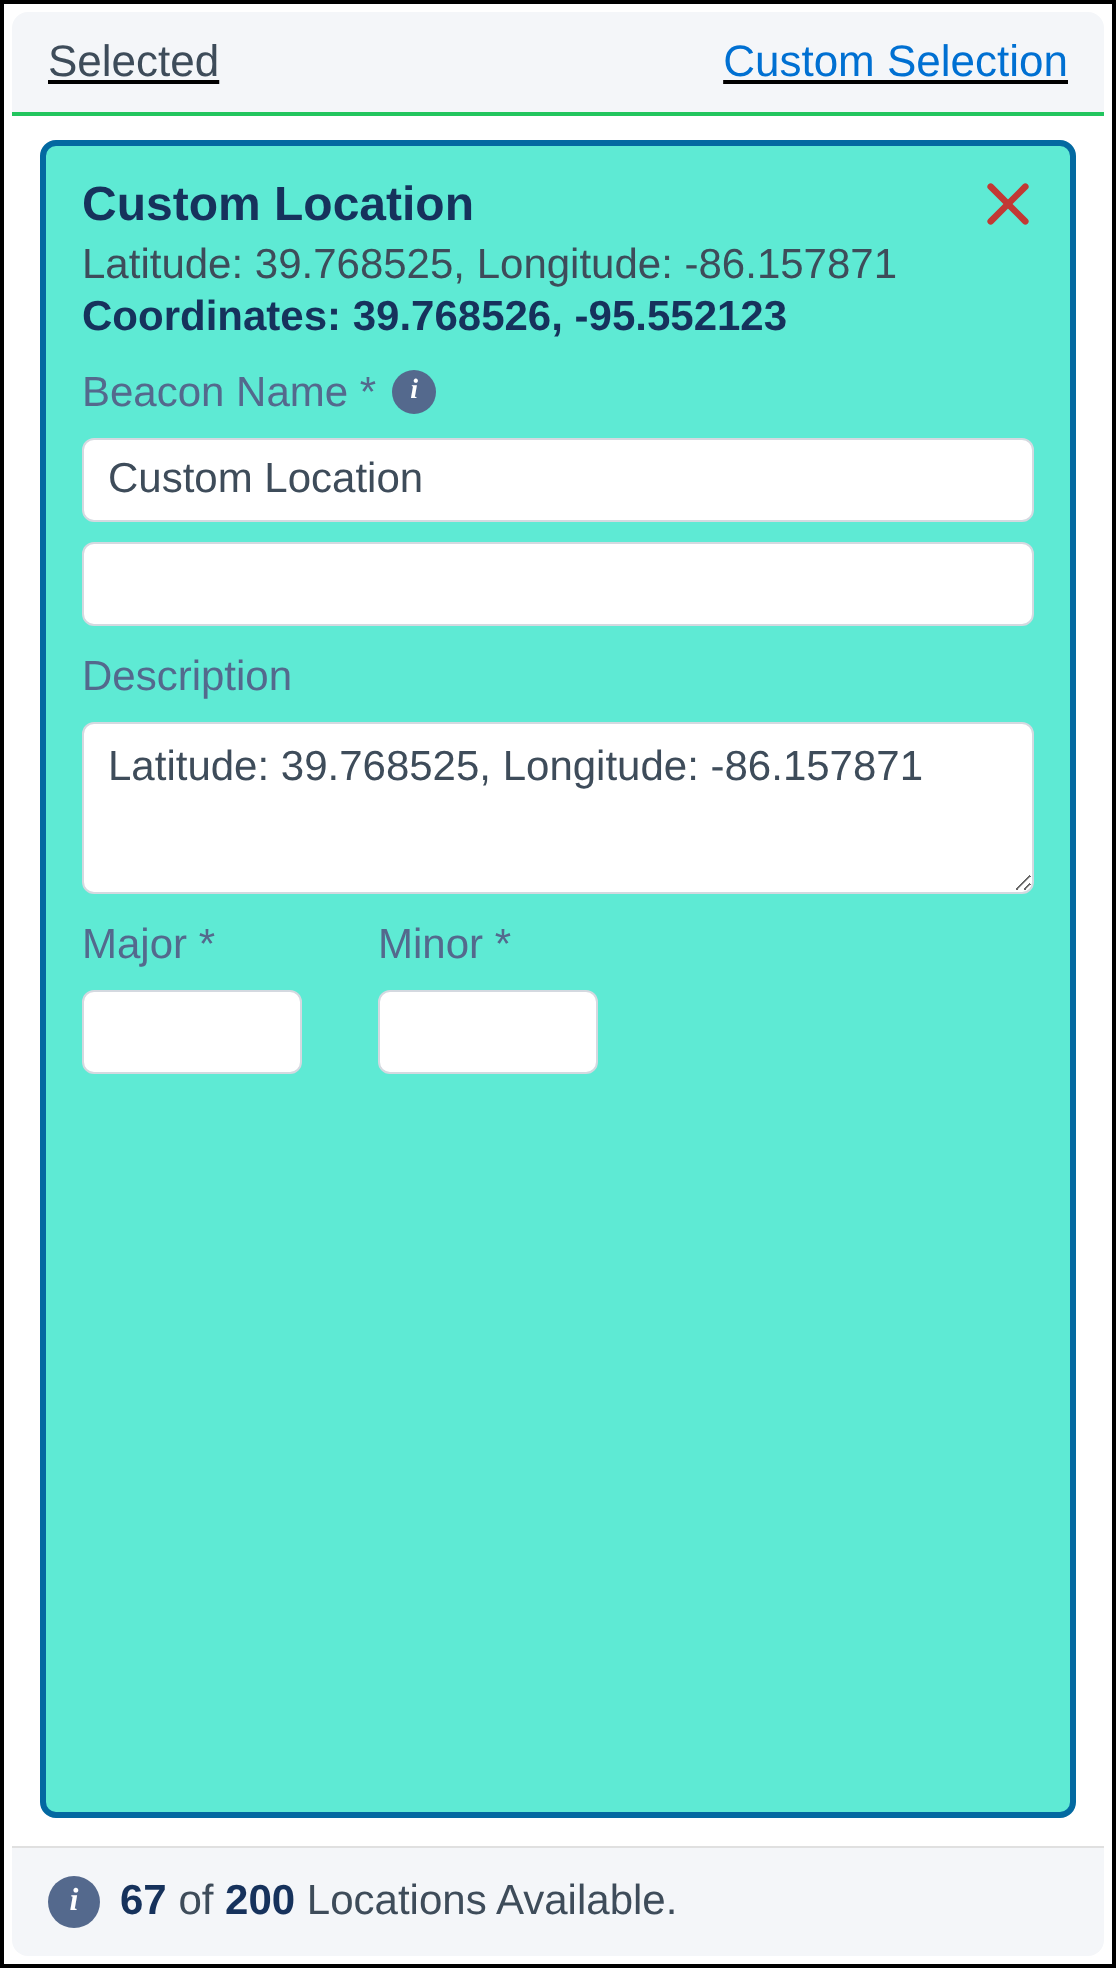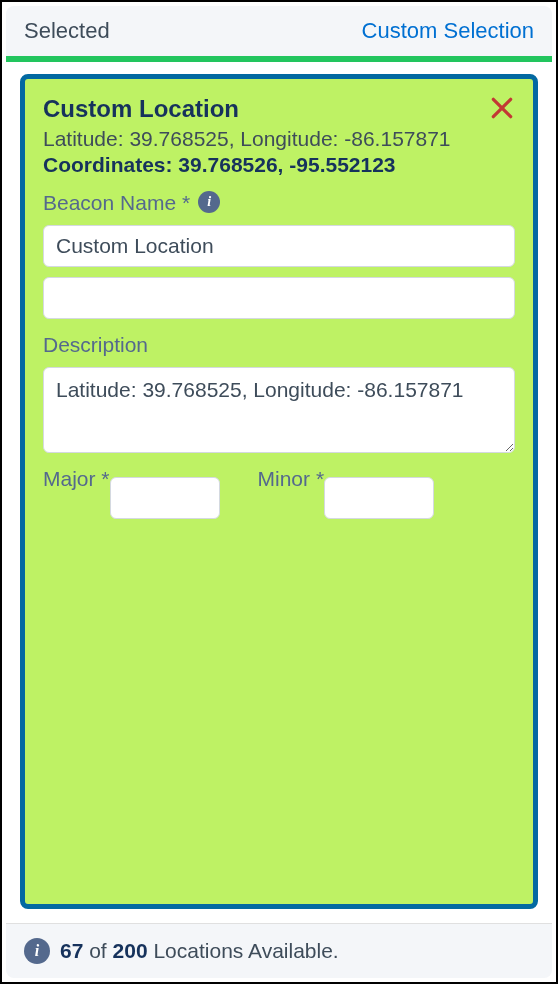--- a/index.html
+++ b/index.html
@@ -15,44 +15,45 @@
       border: 2px solid #000;
       display: flex;
       flex-direction: column;
     }
     .header {
       display: flex;
       justify-content: space-between;
       align-items: flex-start;
       padding: 12px 18px 12px 18px;
       background: #f4f6f9;
-      border-bottom: 6px solid #22c55e;
+      border-bottom: 2px solid #22c55e;
       border-radius: 8px 8px 0 0;
       margin: 4px 4px 0 4px;
+      text-decoration: underline;
     }
     .header-title {
       font-size: 22px;
       font-weight: 400;
       color: #3e4c5a;
     }
     .clear-link {
       font-size: 22px;
       color: #0070d2;
       text-decoration: none;
       cursor: pointer;
     }
     .card {
       margin: 12px 18px 0 18px;
-      border: 5px solid #0369a1;
+      border: 3px solid #0369a1;
       border-radius: 8px;
       padding: 16px 18px;
       flex: 1;
       display: flex;
       flex-direction: column;
-      background: #bef264;
+      background: #5eead4;
     }
     .card-header-row {
       display: flex;
       justify-content: space-between;
       align-items: flex-start;
     }
     .card-title {
       font-size: 24px;
       font-weight: 700;
       color: #16325c;
@@ -123,21 +124,21 @@
       height: 86px;
       line-height: 1.35;
     }
     .two-col {
       display: flex;
       gap: 38px;
       margin-top: 14px;
     }
     .col {
       display: flex;
-      flex-direction: row;
+      flex-direction: column;
     }
     .col .field-label {
       margin-top: 0;
     }
     .small-input {
       width: 110px;
       font-size: 21px;
       padding: 8px 10px;
       border: 1px solid #d4d9e0;
       border-radius: 6px;

